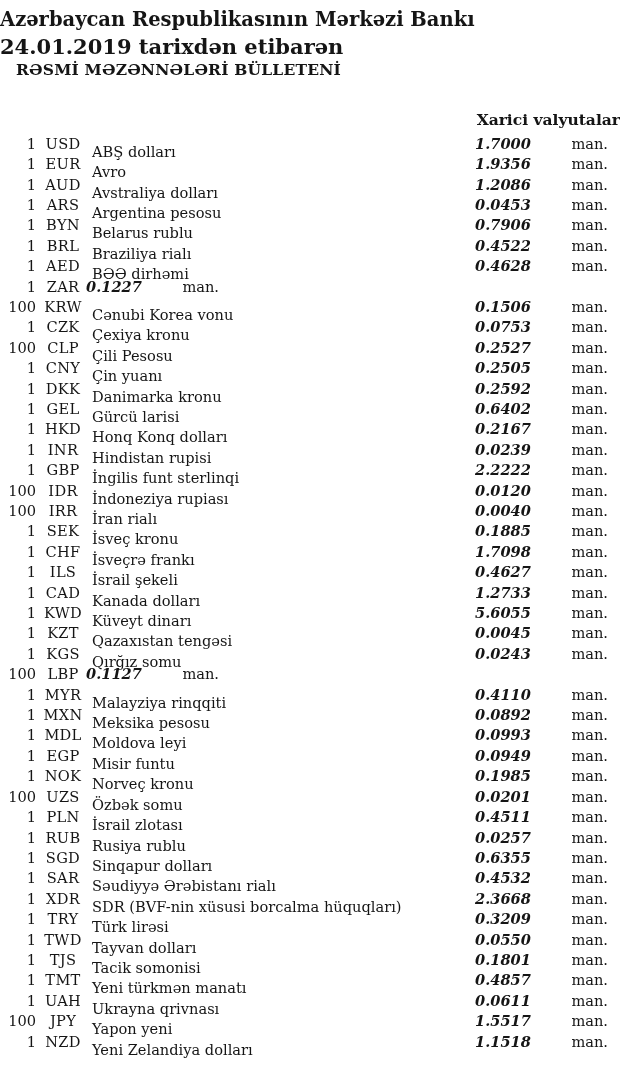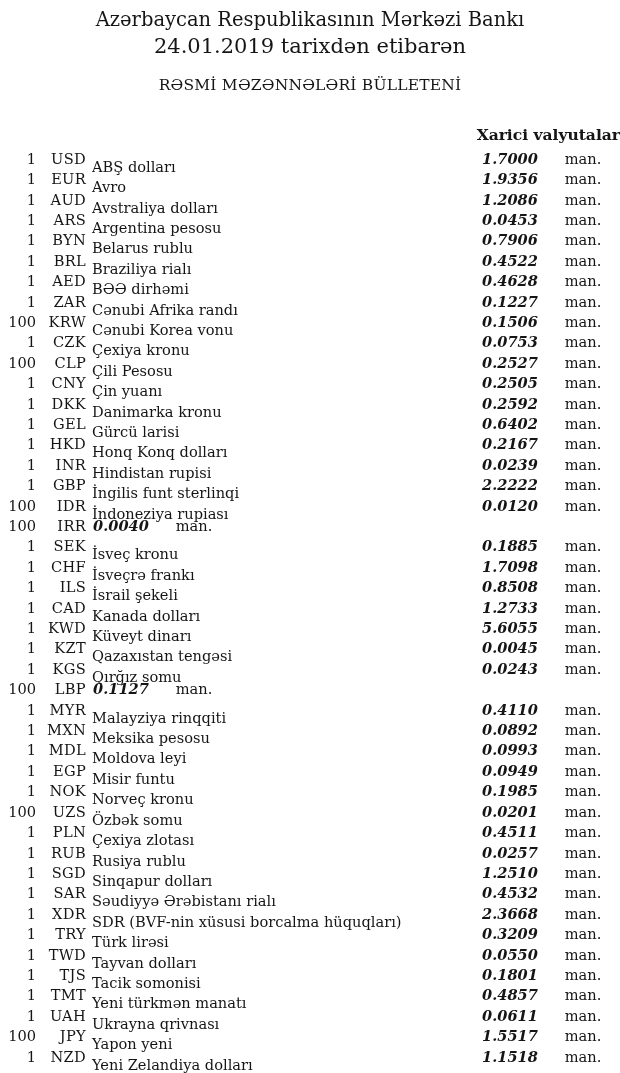--- a/index.html
+++ b/index.html
@@ -14,42 +14,43 @@
     color: #151515;
     font-family: "DejaVu Serif", "Liberation Serif", serif;
   }
   .page {
     width: 620px;
     height: 1073px;
     box-sizing: border-box;
     padding-top: 7px;
   }
   .hdr {
-    text-align: center;
-    font-weight: normal;
+    text-align: left;
+    font-weight: bold;
   }
   .hdr-bank {
     font-size: 19.5px;
     line-height: 25px;
   }
   .hdr-date {
     font-size: 21px;
     line-height: 19px;
     margin-top: 5px;
   }
   .hdr-sub {
     font-size: 15px;
     line-height: 19px;
     margin-top: 4px;
   }
   .hdr-bulletin {
     font-size: 15.5px;
     line-height: 20px;
-    margin-top: 19px;
+    margin-top: 4px;
     letter-spacing: 0.2px;
+    padding-left: 16px;
   }
   .section-title {
     text-align: right;
     font-weight: bold;
     font-size: 15.5px;
     margin-top: 30px;
     line-height: 20px;
   }
   .rows {
     margin-top: 3px;
@@ -62,40 +63,40 @@
     white-space: nowrap;
   }
   .cell-qty {
     width: 36px;
     text-align: right;
     flex: 0 0 auto;
   }
   .cell-code {
     width: 46px;
     margin-left: 4px;
-    text-align: right;
+    text-align: center;
     flex: 0 0 auto;
     letter-spacing: 0.3px;
   }
   .cell-name {
     flex: 1 1 auto;
     padding-left: 6px;
     overflow: hidden;
     margin-top: 16px;
   }
   .cell-rate {
     width: 70px;
-    text-align: center;
+    text-align: left;
     font-weight: bold;
     font-style: italic;
     flex: 0 0 auto;
   }
   .cell-unit {
     width: 50px;
-    text-align: center;
+    text-align: right;
     padding-left: 13px;
     margin-right: 12px;
     flex: 0 0 auto;
   }
 </style>
 </head>
 <body>
 
 <div class="page">
 
@@ -160,21 +161,20 @@
       <span class="cell-qty">1</span>
       <span class="cell-code">AED</span>
       <span class="cell-name">BƏƏ dirhəmi</span>
       <span class="cell-rate">0.4628</span>
       <span class="cell-unit">man.</span>
     </div>
 
     <div class="row">
       <span class="cell-qty">1</span>
       <span class="cell-code">ZAR</span>
-      <span class="cell-name">Cənubi Afrika randı</span>
       <span class="cell-rate">0.1227</span>
       <span class="cell-unit">man.</span>
     </div>
 
     <div class="row">
       <span class="cell-qty">100</span>
       <span class="cell-code">KRW</span>
       <span class="cell-name">Cənubi Korea vonu</span>
       <span class="cell-rate">0.1506</span>
       <span class="cell-unit">man.</span>
@@ -248,20 +248,21 @@
       <span class="cell-qty">100</span>
       <span class="cell-code">IDR</span>
       <span class="cell-name">İndoneziya rupiası</span>
       <span class="cell-rate">0.0120</span>
       <span class="cell-unit">man.</span>
     </div>
 
     <div class="row">
       <span class="cell-qty">100</span>
       <span class="cell-code">IRR</span>
+      <span class="cell-name">İran rialı</span>
       <span class="cell-rate">0.0040</span>
       <span class="cell-unit">man.</span>
     </div>
 
     <div class="row">
       <span class="cell-qty">1</span>
       <span class="cell-code">SEK</span>
       <span class="cell-name">İsveç kronu</span>
       <span class="cell-rate">0.1885</span>
       <span class="cell-unit">man.</span>
@@ -272,21 +273,21 @@
       <span class="cell-code">CHF</span>
       <span class="cell-name">İsveçrə frankı</span>
       <span class="cell-rate">1.7098</span>
       <span class="cell-unit">man.</span>
     </div>
 
     <div class="row">
       <span class="cell-qty">1</span>
       <span class="cell-code">ILS</span>
       <span class="cell-name">İsrail şekeli</span>
-      <span class="cell-rate">0.8508</span>
+      <span class="cell-rate">0.4627</span>
       <span class="cell-unit">man.</span>
     </div>
 
     <div class="row">
       <span class="cell-qty">1</span>
       <span class="cell-code">CAD</span>
       <span class="cell-name">Kanada dolları</span>
       <span class="cell-rate">1.2733</span>
       <span class="cell-unit">man.</span>
     </div>
@@ -366,38 +367,38 @@
       <span class="cell-qty">100</span>
       <span class="cell-code">UZS</span>
       <span class="cell-name">Özbək somu</span>
       <span class="cell-rate">0.0201</span>
       <span class="cell-unit">man.</span>
     </div>
 
     <div class="row">
       <span class="cell-qty">1</span>
       <span class="cell-code">PLN</span>
-      <span class="cell-name">Çexiya zlotası</span>
+      <span class="cell-name">İsrail zlotası</span>
       <span class="cell-rate">0.4511</span>
       <span class="cell-unit">man.</span>
     </div>
 
     <div class="row">
       <span class="cell-qty">1</span>
       <span class="cell-code">RUB</span>
       <span class="cell-name">Rusiya rublu</span>
       <span class="cell-rate">0.0257</span>
       <span class="cell-unit">man.</span>
     </div>
 
     <div class="row">
       <span class="cell-qty">1</span>
       <span class="cell-code">SGD</span>
       <span class="cell-name">Sinqapur dolları</span>
-      <span class="cell-rate">1.2510</span>
+      <span class="cell-rate">0.6355</span>
       <span class="cell-unit">man.</span>
     </div>
 
     <div class="row">
       <span class="cell-qty">1</span>
       <span class="cell-code">SAR</span>
       <span class="cell-name">Səudiyyə Ərəbistanı rialı</span>
       <span class="cell-rate">0.4532</span>
       <span class="cell-unit">man.</span>
     </div>

